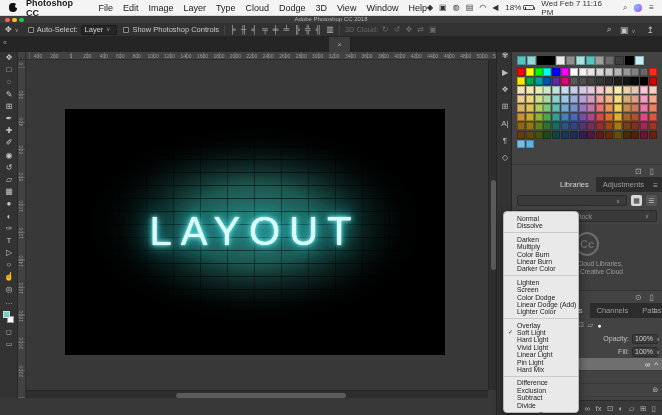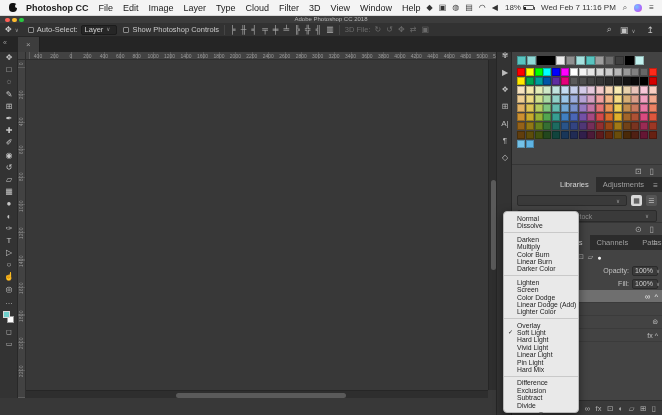--- a/index.html
+++ b/index.html
@@ -1,19 +1,19 @@
 <!DOCTYPE html>
 <html><head>
 <meta charset="utf-8">
 <style>
   * { margin:0; padding:0; box-sizing:border-box; }
   html,body { width:662px; height:415px; overflow:hidden; background:#000; }
   body { font-family:"Liberation Sans", sans-serif; -webkit-font-smoothing:antialiased; }
   #app { position:relative; width:662px; height:415px; background:#383838; overflow:hidden; }
-  .abs { position:absolute; }
+  .abs { position:absolute;justify-content:center; }
 
   
   #menubar { left:0; top:0; width:662px; height:16px; background:#f4f4f4; display:flex; align-items:center; font-size:9px; color:#1b1b1b; z-index:60; border-bottom:1px solid #d8d8d8;}
   #apple-logo { width:8px; height:9px; background:#111; border-radius:45% 45% 48% 48%; margin:0 9px 0 9px; position:relative;}
   #apple-logo::after{content:""; position:absolute; right:-2px; top:1px; width:4px; height:4px; border-radius:50%; background:#f4f4f4;}
   #app-name { font-weight:bold; margin-right:10px; }
   #menu-list { display:flex; gap:10px; }
   #menu-list span { cursor:default; }
   #menubar-right { margin-left:auto; display:flex; align-items:center; gap:7px; padding-right:8px; color:#333; font-size:8px;}
   #status-icons { display:flex; gap:6px; align-items:center; }
@@ -149,21 +149,21 @@
   <div id="menubar" class="abs">
     <span id="apple-logo"></span>
     <span id="app-name">Photoshop CC</span>
     <span id="menu-list">
         <span>File</span>
         <span>Edit</span>
         <span>Image</span>
         <span>Layer</span>
         <span>Type</span>
         <span>Cloud</span>
-        <span>Filter</span>
+        <span>Dodge</span>
         <span>3D</span>
         <span>View</span>
         <span>Window</span>
         <span>Help</span>
       </span>
     <span id="menubar-right">
       <span id="status-icons">
           <span>◆</span>
           <span>▣</span>
           <span>◍</span>
@@ -209,21 +209,21 @@
         <span>╡</span>
         <span>╤</span>
         <span>╪</span>
         <span>╧</span>
         <span>╠</span>
         <span>╬</span>
         <span>╣</span>
         <span>▥</span>
       </span>
     <span class="vline"></span>
-    <span id="mode3d-label">3D File:</span>
+    <span id="mode3d-label">3D Cloud:</span>
     <span id="mode3d-icons">
         <span>↻</span>
         <span>↺</span>
         <span>✥</span>
         <span>⇄</span>
         <span>▣</span>
       </span>
     <span id="optionsbar-right">
       <span>⌕</span>
       <span><span>▣</span><span class="chev">∨</span></span>
@@ -310,20 +310,23 @@
         <span class="rlabel" style="top: 84.5px;">600</span>
         <span class="rlabel" style="top: 112px;">800</span>
         <span class="rlabel" style="top: 139.5px;">1000</span>
         <span class="rlabel" style="top: 167px;">1200</span>
         <span class="rlabel" style="top: 194.5px;">1400</span>
         <span class="rlabel" style="top: 222px;">1600</span>
         <span class="rlabel" style="top: 249.5px;">1800</span>
         <span class="rlabel" style="top: 277px;">2000</span>
         <span class="rlabel" style="top: 304.5px;">2200</span>
       </div>
+    <div id="doc-image">
+      <div id="neon-text" style="color: rgb(216, 255, 253);">LAYOUT</div>
+    </div>
     <div id="vscroll">
         <div id="vscroll-thumb"></div>
       </div>
     <div id="hscroll">
         <div id="hscroll-thumb"></div>
       </div>
   </div>
 
 
   <div id="dockstrip" class="abs">
@@ -527,20 +530,27 @@
       <span id="lib-select">
           <span class="chev">∨</span>
         </span>
       <span class="view-btn" id="grid-view">▦</span>
       <span class="view-btn" id="list-view">☰</span>
     </div>
     <div id="lib-search">
       <span>⌕</span>
       <span>Search Adobe Stock</span>
       <span class="chev">∨</span>
+    </div>
+    <div id="lib-content">
+      <div id="cc-logo">Cc</div>
+      <div id="cc-text">
+        <div>Creative Cloud Libraries,</div>
+        <div>Sign in to Creative Cloud</div>
+      </div>
     </div>
     <div id="lib-footer">
       <span>⊙</span>
       <span>▯</span>
     </div>
 
     <div class="panel-tabs">
       <span class="ptab active">Layers</span>
       <span class="ptab">Channels</span>
       <span class="ptab">Paths</span>

